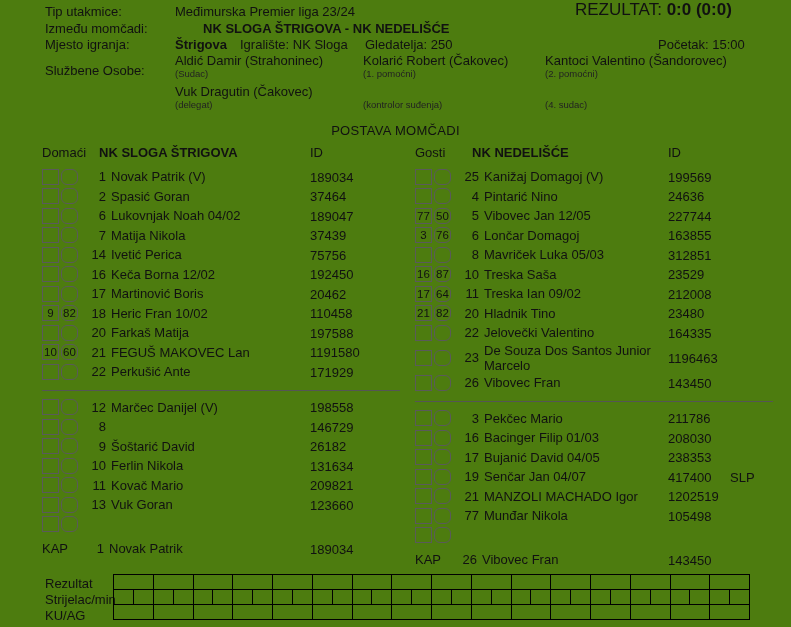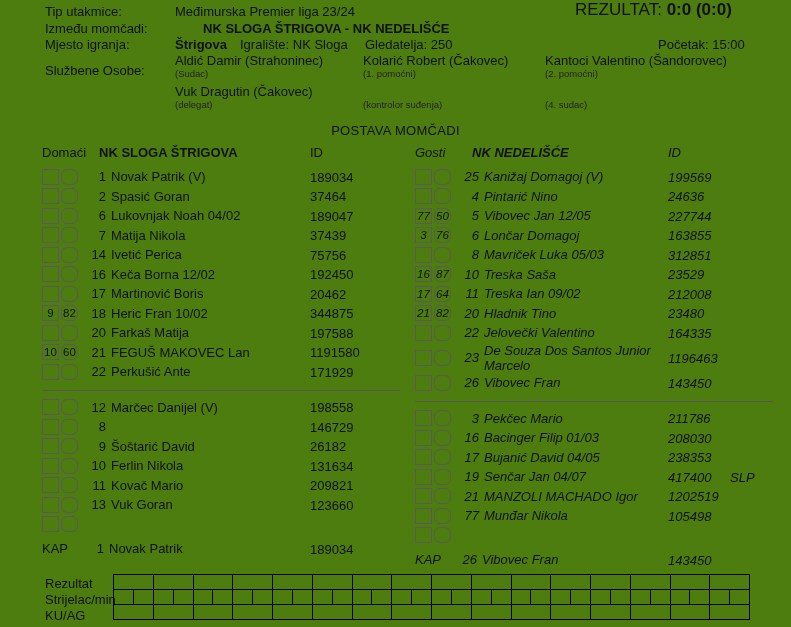--- a/index.html
+++ b/index.html
@@ -11,21 +11,21 @@
   .abs { position:absolute; }
   .b { font-weight:bold; }
   .small { font-size:9.5px; color:#222; }
   .rez { font-size:17px; }
   .rez .score { font-weight:bold; }
   .title { width:100%; text-align:center; font-size:13px; letter-spacing:0.3px; }
 
   
   .col { position:absolute; top:145px; width:362px; }
   .col-left  { left:42px;  --idx:268px; }
-  .col-right { left:415px;font-style:italic; --idx:253px; }
+  .col-right { left:415px; --idx:253px; }
   .col-header { position:relative; height:22px; display:flex; align-items:flex-start; }
   .side-label { width:57px; }
   .team-name { font-weight:bold; }
   .id-head { position:absolute; left:var(--idx); top:0; }
 
   .prow { position:relative; display:flex; align-items:center; min-height:19.5px; }
   .cellbox {
     flex:0 0 auto; width:15px; height:14px; border:1px solid #5a5a5a;
     margin-right:2px; font-size:11.5px; display:flex; align-items:center; justify-content:center;
   }
@@ -141,21 +141,21 @@
           <span class="cellbox"></span>
           <span class="pnum">17</span>
           <span class="pname">Martinović Boris</span>
           <span class="pid">20462</span>
         </div>
         <div class="prow">
           <span class="cellbox">9</span>
           <span class="cellbox">82</span>
           <span class="pnum">18</span>
           <span class="pname">Heric Fran 10/02</span>
-          <span class="pid">344875</span>
+          <span class="pid">110458</span>
         </div>
         <div class="prow">
           <span class="cellbox"></span>
           <span class="cellbox"></span>
           <span class="pnum">20</span>
           <span class="pname">Farkaš Matija</span>
           <span class="pid">197588</span>
         </div>
         <div class="prow">
           <span class="cellbox">10</span>

